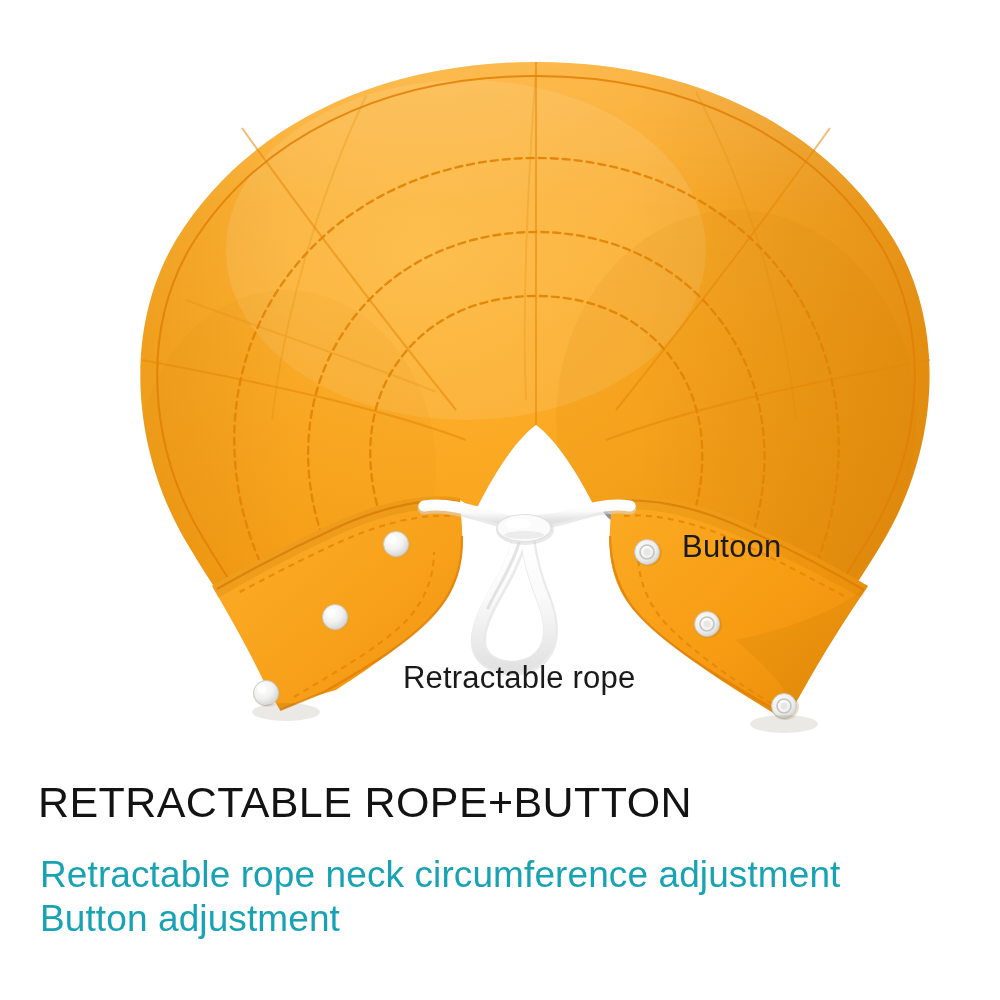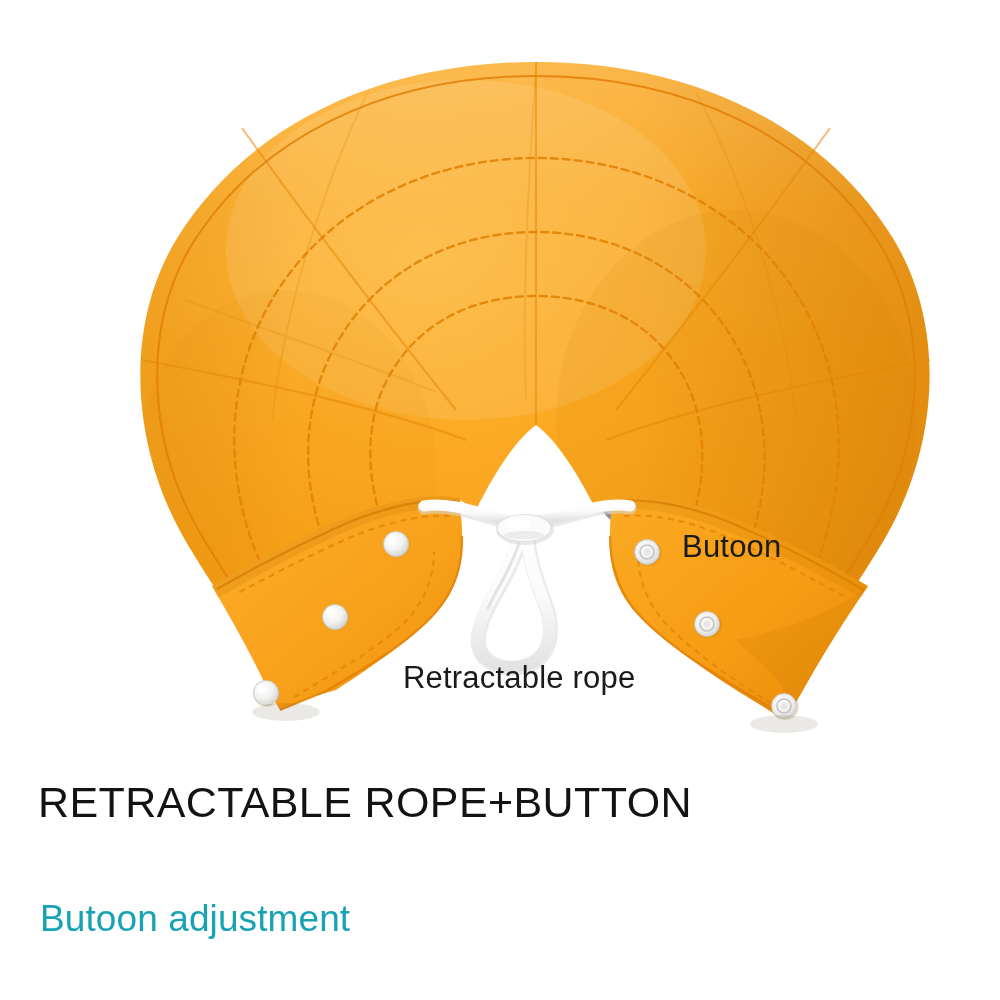--- a/index.html
+++ b/index.html
@@ -471,16 +471,17 @@
         <ellipse cx="748" cy="724" rx="34" ry="9" fill="#3a2a00"></ellipse>
       </g>
     </svg>
 
     <div class="callout" id="callout-button">Butoon</div>
     <div class="callout" id="callout-rope">Retractable rope</div>
   </div>
 
   <div id="caption-block">
     <div id="headline">RETRACTABLE ROPE+BUTTON</div>
-    <div id="subline-2">Butoon adjustment</div>
+    <div id="subline-1">Retractable rope neck circumference adjustment</div>
+    <div id="subline-2">Button adjustment</div>
   </div>
 
 </div>
 
 </body></html>

